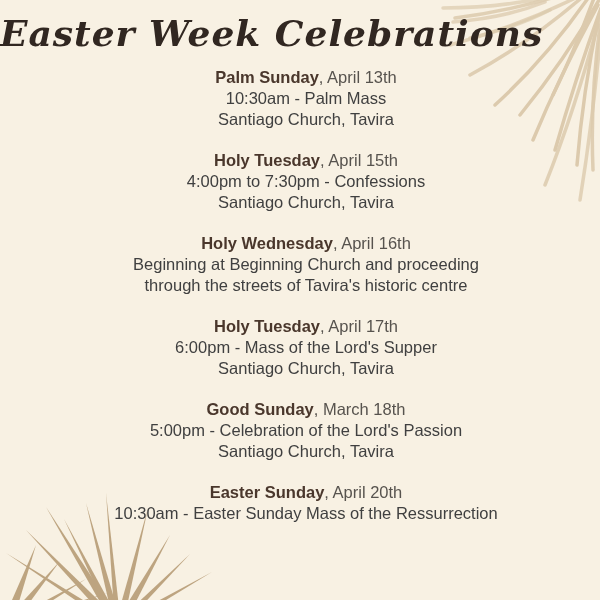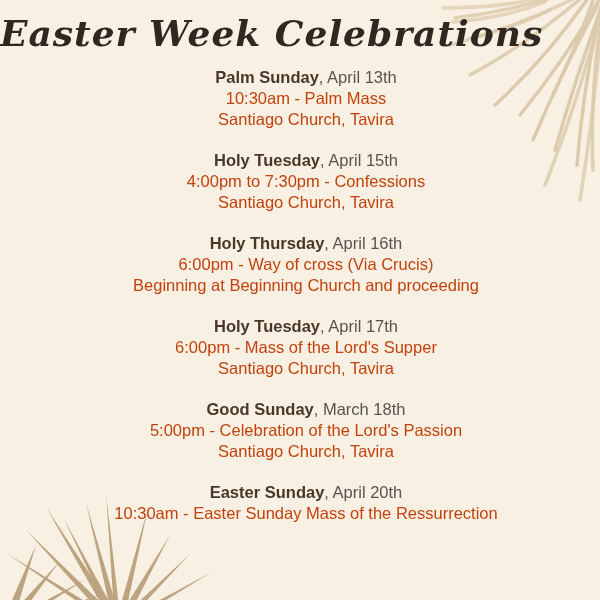--- a/index.html
+++ b/index.html
@@ -42,21 +42,21 @@
     top: 67px;
     left: 0;
     right: 0;
     text-align: center;
     z-index: 2;
     padding-left: 12px;
   }
   .event { margin-bottom: 20px; font-size: 16.5px; line-height: 21px; color: #57534e; }
   .event-day { font-weight: 700; color: #4a372c; }
   .event-date { color: #57534e; }
-  .event-line { color: #c2410c; }
+  .event-line { color: #404040; }
 </style>
 </head>
 <body>
 
 <div class="poster">
 
   <svg class="decor decor-top-right" width="175" height="230" viewBox="0 0 175 230" fill="none" xmlns="http://www.w3.org/2000/svg">
     <g stroke="#dccaad" stroke-width="3.5" stroke-linecap="round" fill="none">
       <path d="M168,-15 Q95,10 30,18" opacity="0.85"></path>
       <path d="M170,-14 Q110,40 45,75" opacity="0.9"></path>
@@ -105,23 +105,23 @@
       <div class="event-line">Santiago Church, Tavira</div>
     </div>
 
     <div class="event">
       <div><span class="event-day">Holy Tuesday</span><span class="event-date">, April 15th</span></div>
       <div class="event-line">4:00pm to 7:30pm - Confessions</div>
       <div class="event-line">Santiago Church, Tavira</div>
     </div>
 
     <div class="event">
-      <div><span class="event-day">Holy Thursday</span><span class="event-date">, April 16th</span></div>
-      <div class="event-line">6:00pm - Way of cross (Via Crucis)</div>
+      <div><span class="event-day">Holy Wednesday</span><span class="event-date">, April 16th</span></div>
       <div class="event-line">Beginning at Beginning Church and proceeding</div>
+      <div class="event-line">through the streets of Tavira's historic centre</div>
     </div>
 
     <div class="event">
       <div><span class="event-day">Holy Tuesday</span><span class="event-date">, April 17th</span></div>
       <div class="event-line">6:00pm - Mass of the Lord's Supper</div>
       <div class="event-line">Santiago Church, Tavira</div>
     </div>
 
     <div class="event">
       <div><span class="event-day">Good Sunday</span><span class="event-date">, March 18th</span></div>

